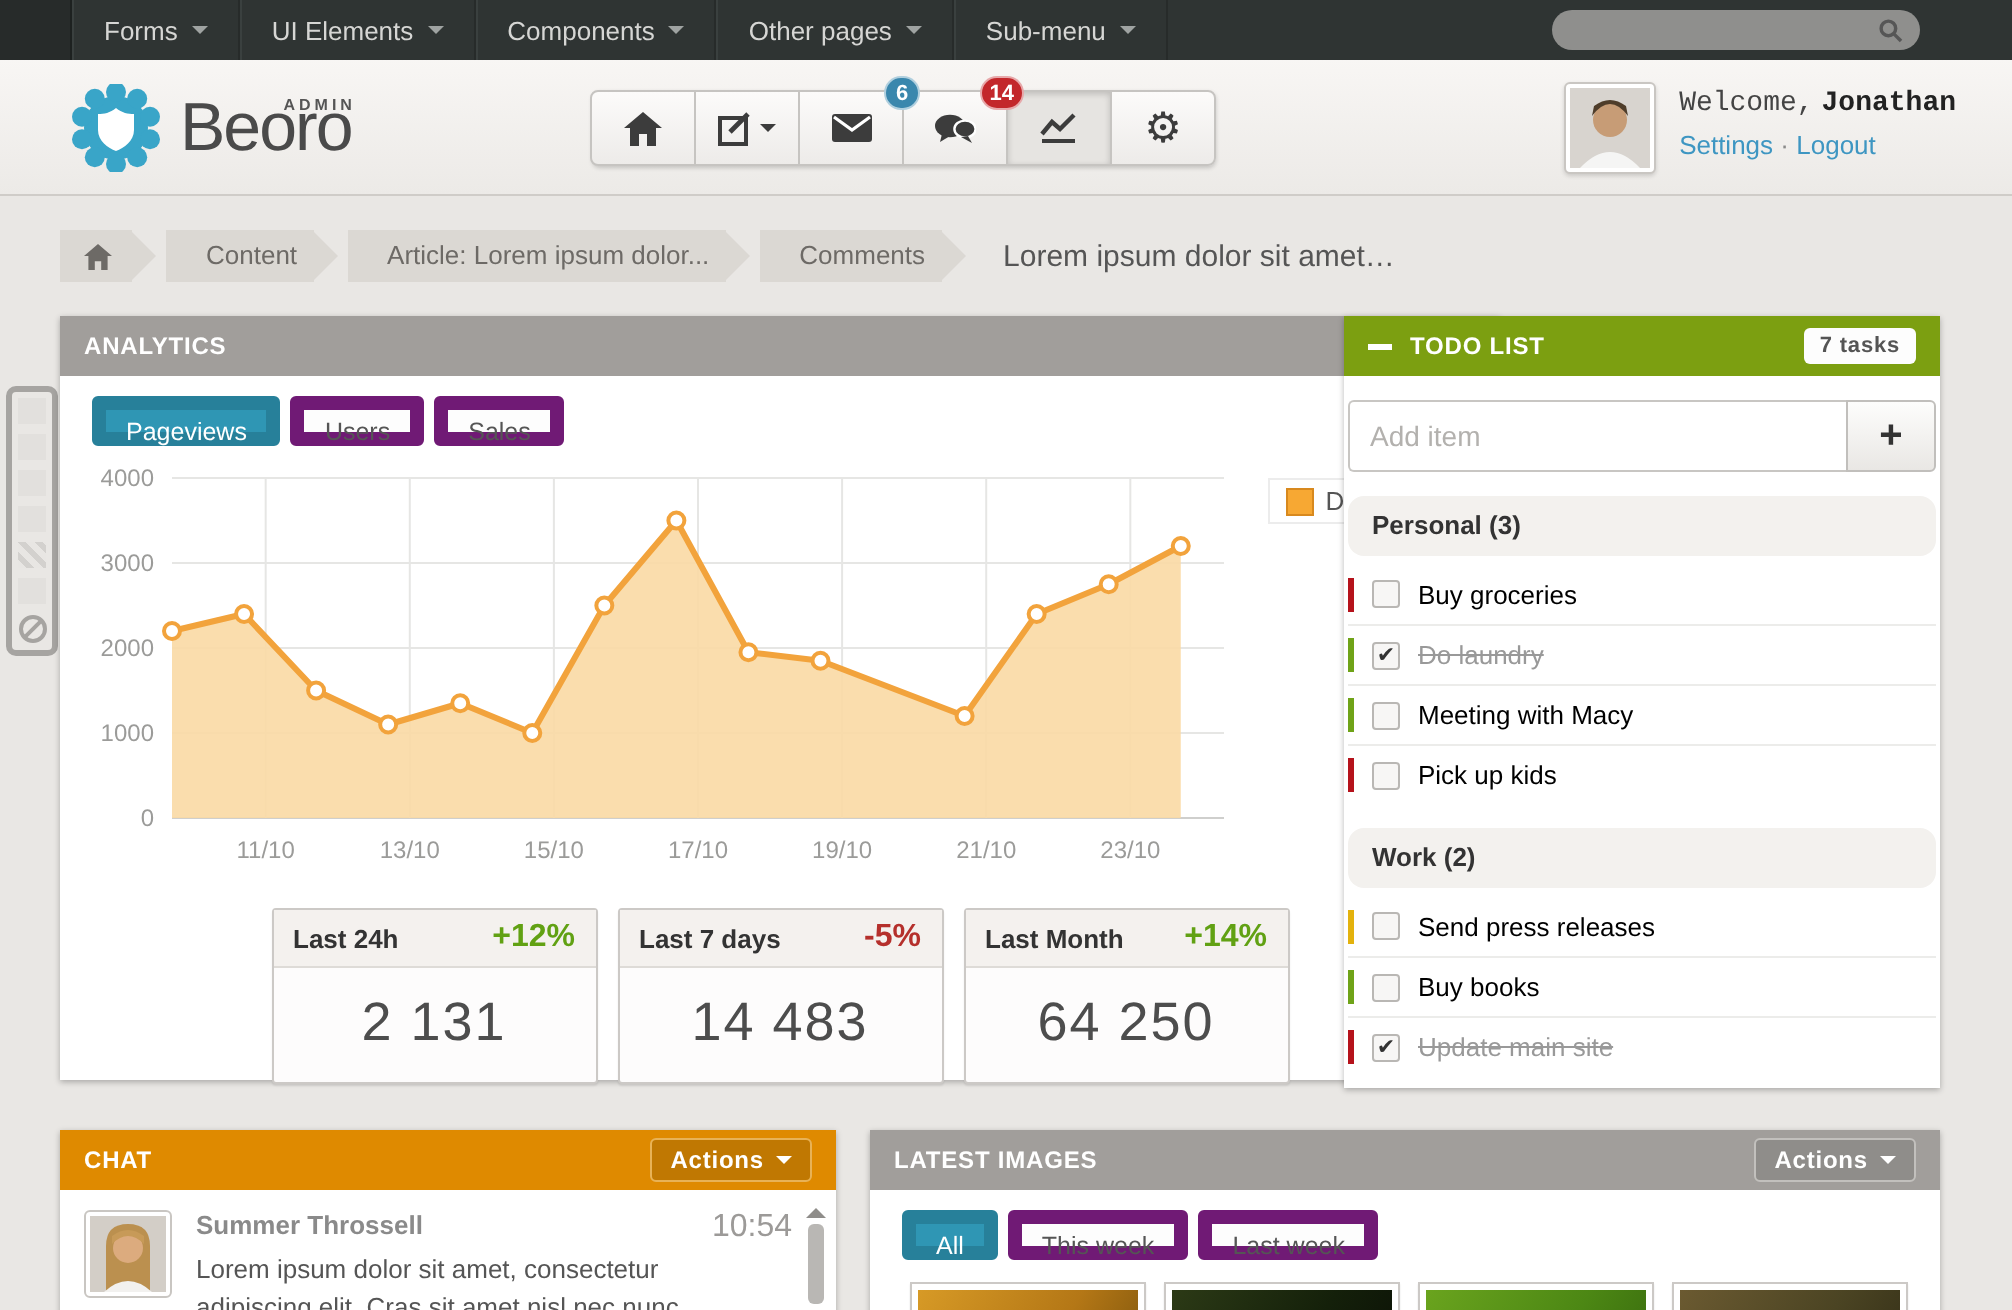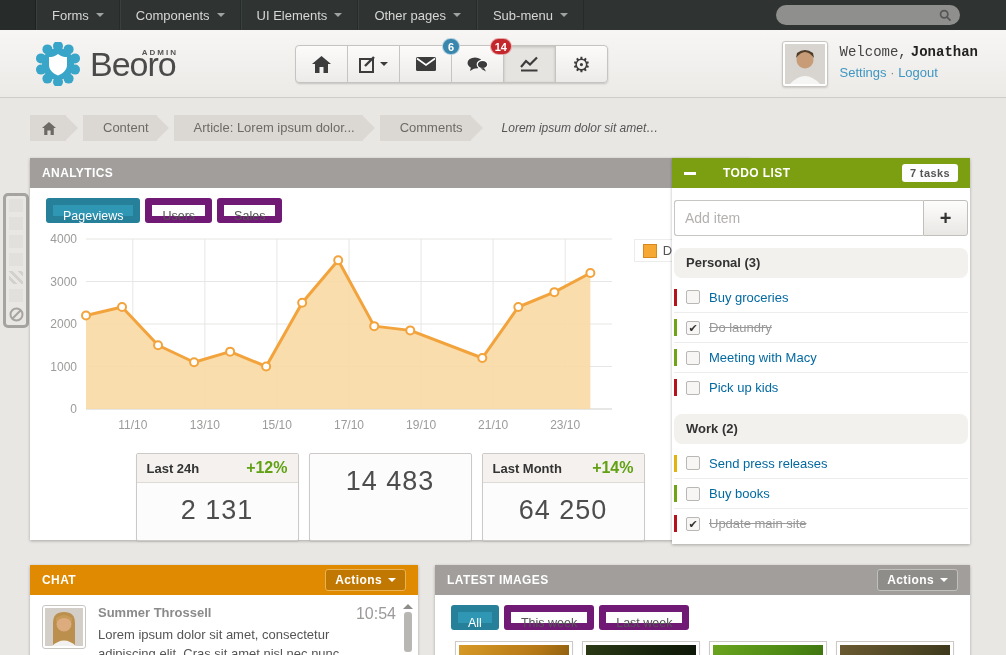--- a/index.html
+++ b/index.html
@@ -60,38 +60,38 @@
   .crumb { position:relative; background:#dbd8d3; height:26px; line-height:26px;
            padding:0 8px 0 20px; margin-right:17px; color:#6d6a66; font-size:13px;
            cursor:pointer; white-space:nowrap; }
   .crumb::before { content:""; position:absolute; right:-16px; top:0; width:0; height:0;
            border-left:13px solid #e9e7e4; border-top:13px solid transparent;
            border-bottom:13px solid transparent; z-index:1; }
   .crumb::after  { content:""; position:absolute; right:-12px; top:0; width:0; height:0;
            border-left:13px solid #dbd8d3; border-top:13px solid transparent;
            border-bottom:13px solid transparent; z-index:2; }
   .crumb.home { padding:0 10px 0 12px; display:flex; align-items:center; }
-  .crumb-current { margin-left:14px; font-size:12px; color:#555;font-style:italic; }
+  .crumb-current { margin-left:14px; font-size:15px; color:#555; }
 
   
   .mini-side { position:absolute; left:3px; top:193px; width:26px;
                border:3px solid #a6a4a1; border-radius:5px; padding:3px 0;
                display:flex; flex-direction:column; align-items:center; gap:5px; }
   .mini-sq { width:14px; height:13px; background:#e2e0dd; }
   .mini-sq.hatch { background:repeating-linear-gradient(45deg,#e8e6e3 0 3px,#d3d1ce 3px 6px); }
 
   
   .panel { position:absolute; background:#fff; box-shadow:0 1px 3px rgba(0,0,0,.28); }
   .panel-head { height:30px; display:flex; align-items:center; padding:0 12px;
                 color:#fff; font-size:12px; font-weight:bold; letter-spacing:.4px; }
   .panel-head .spacer { flex:1; }
   .p-analytics { left:30px; top:158px; width:720px; height:382px; }
   .p-analytics .panel-head, .p-images .panel-head { background:#a19e9b; }
   .p-todo { left:672px; top:158px; width:298px; height:386px; }
-  .p-todo .panel-head { background:#7c9f11;gap:18px; }
+  .p-todo .panel-head { background:#7c9f11; }
   .p-chat { left:30px; top:565px; width:388px; height:140px; }
   .p-chat .panel-head { background:#df8a00; }
   .p-images { left:435px; top:565px; width:535px; height:140px; }
 
   .actions-btn { display:flex; align-items:center; gap:6px; font-size:12px; color:#fff;
                  padding:3px 9px; border-radius:3px; cursor:pointer; }
   .actions-chat { background:#c07802; border:1px solid #e8b256; }
   .actions-img  { background:#8f8d8a; border:1px solid #c2c0bd; }
   .caret-white { width:0; height:0; border:4px solid transparent; border-top-color:#fff;
                  margin-top:4px; }
@@ -133,21 +133,21 @@
   .todo-sec-head { height:30px; line-height:30px; padding:0 12px; background:#f3f1ee;
                    border-radius:8px; font-size:13px; font-weight:bold; color:#333;
                    margin-bottom:4px; }
   .todo-items { margin-bottom:12px; }
   .todo-item { display:flex; align-items:center; height:30px; gap:9px; cursor:pointer; }
   .todo-item + .todo-item { border-top:1px solid #ececea; }
   .todo-bar { width:3px; height:17px; }
   .todo-check { width:14px; height:14px; border:1px solid #b9b7b4; border-radius:2px;
                 background:#f7f6f5; font-size:11px; line-height:12px; text-align:center;
                 color:#333; cursor:pointer; }
-  .todo-label { font-size:13px; color:#0369a1; }
+  .todo-label { font-size:13px; color:#000000; }
   .todo-label.done { color:#999; text-decoration:line-through; }
 
   
   .chat-body { padding:10px 22px 10px 12px; position:relative; display:flex; gap:12px; }
   .chat-av { width:44px; height:44px; background:#fff; border:1px solid #c9c6c2;
              border-radius:3px; padding:2px; flex-shrink:0; }
   .chat-msg { flex:1; }
   .chat-top { display:flex; justify-content:space-between; }
   .chat-author { font-size:13px; font-weight:bold; color:#8a8a8a; }
   .chat-time { font-size:16px; color:#9c9a98; }
@@ -173,25 +173,25 @@
 <div class="screen">
 
   <nav class="topnav">
     <div class="topnav-corner"></div>
     <div id="topnav-menus" style="display:flex;">
         <div class="nav-item">
           <span>Forms</span>
           <span class="caret-down"></span>
         </div>
         <div class="nav-item">
+          <span>UI Elements</span>
+          <span class="caret-down"></span>
+        </div>
+        <div class="nav-item">
           <span>Components</span>
-          <span class="caret-down"></span>
-        </div>
-        <div class="nav-item">
-          <span>UI Elements</span>
           <span class="caret-down"></span>
         </div>
         <div class="nav-item">
           <span>Other pages</span>
           <span class="caret-down"></span>
         </div>
         <div class="nav-item">
           <span>Sub-menu</span>
           <span class="caret-down"></span>
         </div>
@@ -381,20 +381,24 @@
       </div>
       <div class="stats-row">
         <div class="stat-box">
           <div class="stat-head">
               <span class="stat-label">Last 24h</span>
               <span class="stat-delta" style="color: rgb(97, 161, 19);">+12%</span>
             </div>
           <div class="stat-value">2 131</div>
         </div>
         <div class="stat-box">
+          <div class="stat-head">
+              <span class="stat-label">Last 7 days</span>
+              <span class="stat-delta" style="color: rgb(181, 48, 44);">-5%</span>
+            </div>
           <div class="stat-value">14 483</div>
         </div>
         <div class="stat-box">
           <div class="stat-head">
               <span class="stat-label">Last Month</span>
               <span class="stat-delta" style="color: rgb(97, 161, 19);">+14%</span>
             </div>
           <div class="stat-value">64 250</div>
         </div>
       </div>

